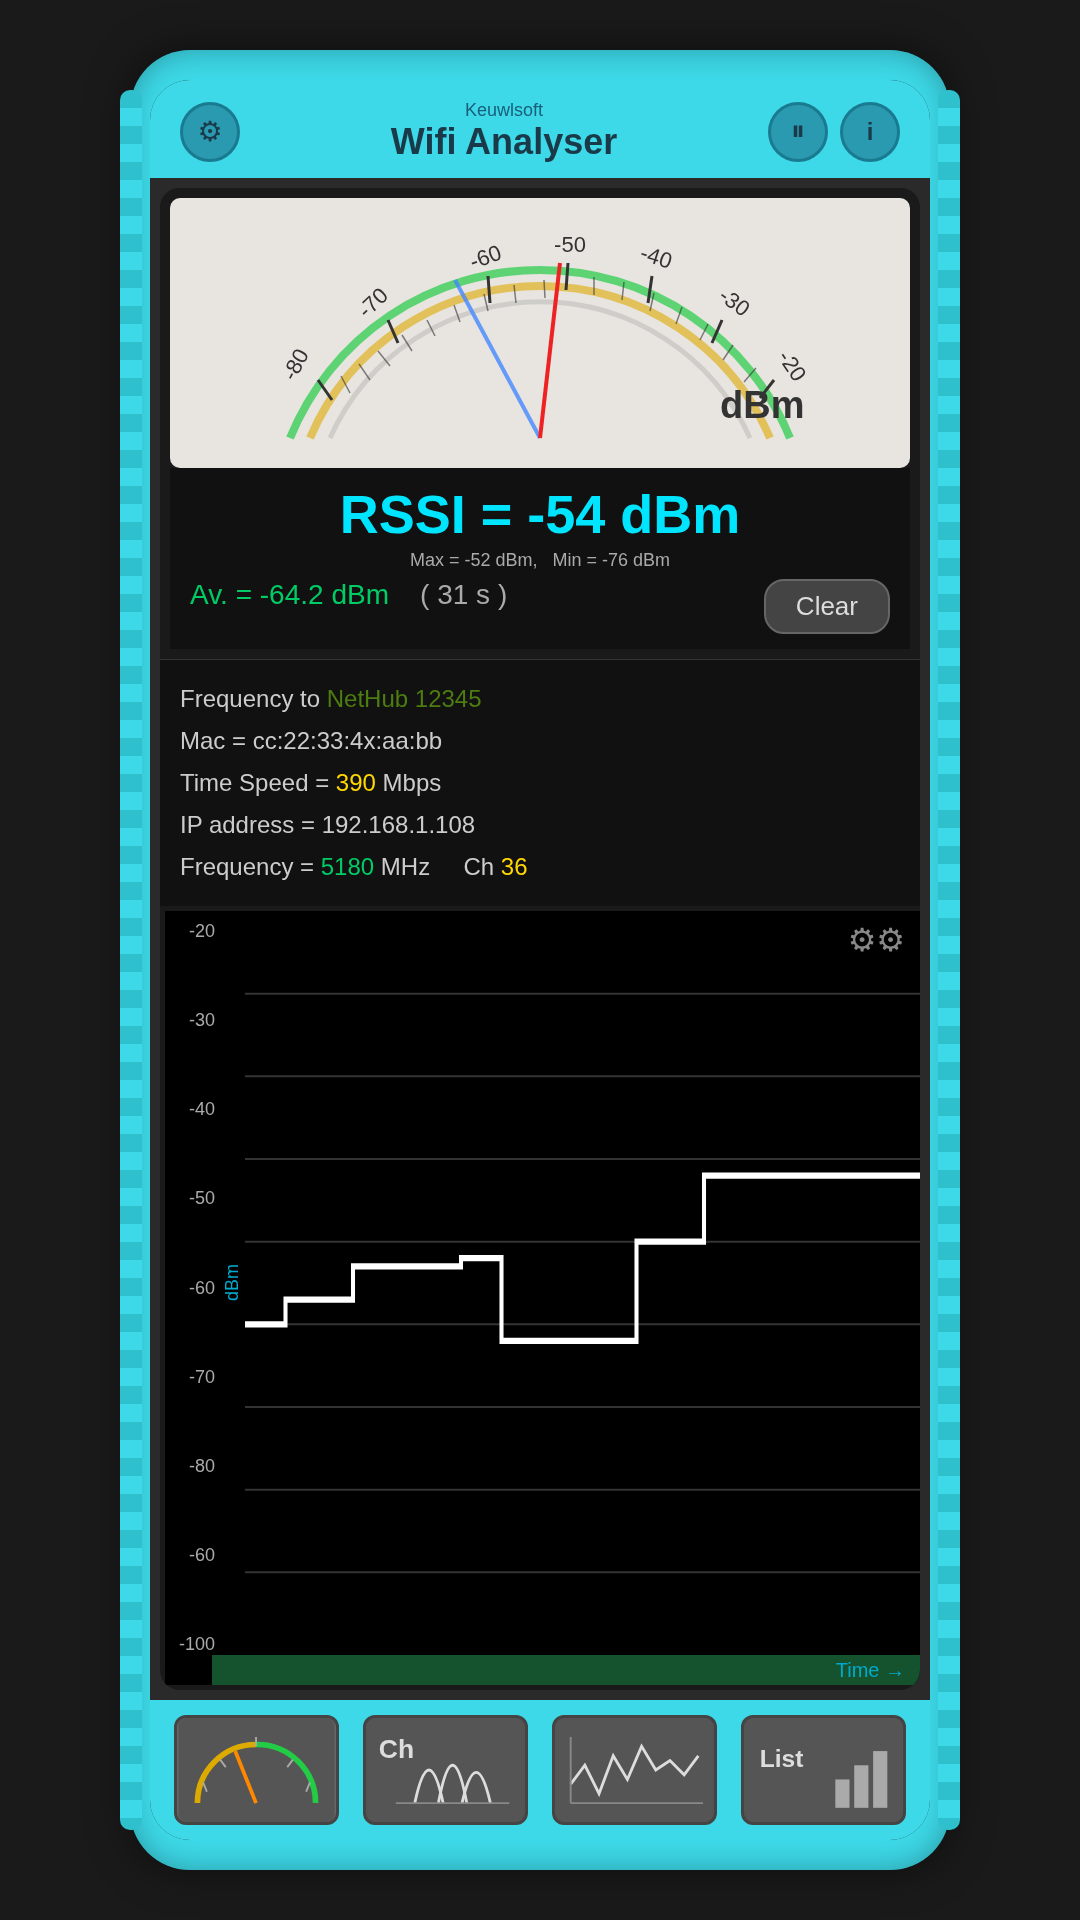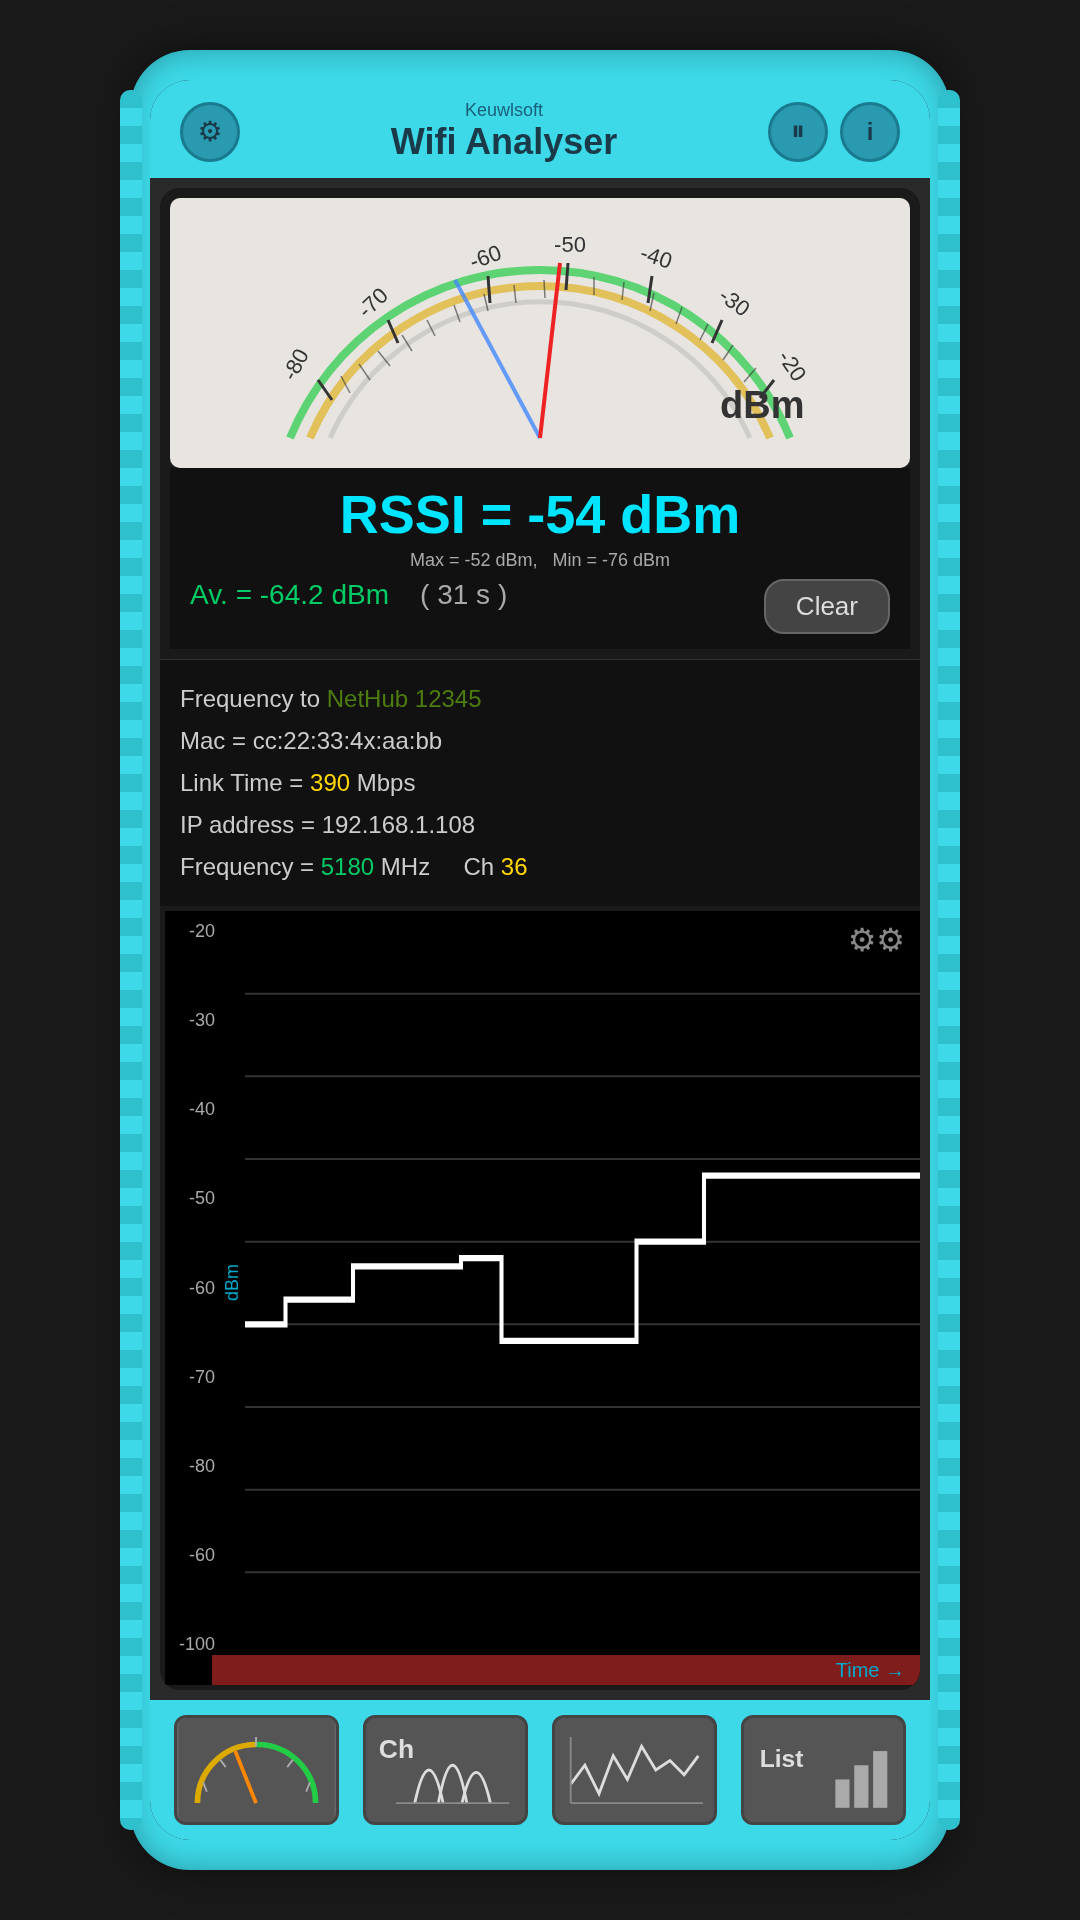--- a/index.html
+++ b/index.html
@@ -318,21 +318,21 @@
           </div>
         </div>
       </div>
 
       <div class="connection-info">
         <div class="conn-line">
           <span>Frequency to </span><span class="conn-ssid">NetHub 12345</span>
         </div>
         <div class="conn-line">Mac = cc:22:33:4x:aa:bb</div>
         <div class="conn-line">
-          <span>Link Time = </span><span class="conn-speed">390</span><span> Mbps</span>
+          <span>Time Speed = </span><span class="conn-speed">390</span><span> Mbps</span>
         </div>
         <div class="conn-line">IP address = 192.168.1.108</div>
         <div class="conn-line">
           <span>Frequency = </span><span class="conn-freq">5180</span><span> MHz</span>
           &nbsp;&nbsp;&nbsp;
           <span>Ch </span><span class="conn-ch">36</span>
         </div>
       </div>
 
       <div style="position:relative; flex:1; margin: 5px 0 5px 5px; background:#000; display:flex; flex-direction:column;">
@@ -389,21 +389,21 @@
                 340,160
                 340,128
                 380,128
                 380,128
                 500,128
               " fill="none" stroke="white" stroke-width="3"></polyline>
             </svg>
           </div>
         </div>
 
-        <div style="height:30px; display:flex; align-items:center; justify-content:flex-end; padding-right:15px; background:#7f1d1d;margin-left:47px;">
+        <div style="height:30px; display:flex; align-items:center; justify-content:flex-end; padding-right:15px; background:#14532d;margin-left:47px;">
           <span style="font-size:20px; color:#00aacc;">Time →</span>
         </div>
       </div>
 
     </div>
 
     <div class="bottom-nav">
 
       <div class="nav-btn active">
         <svg viewBox="0 0 165 110" xmlns="http://www.w3.org/2000/svg">

